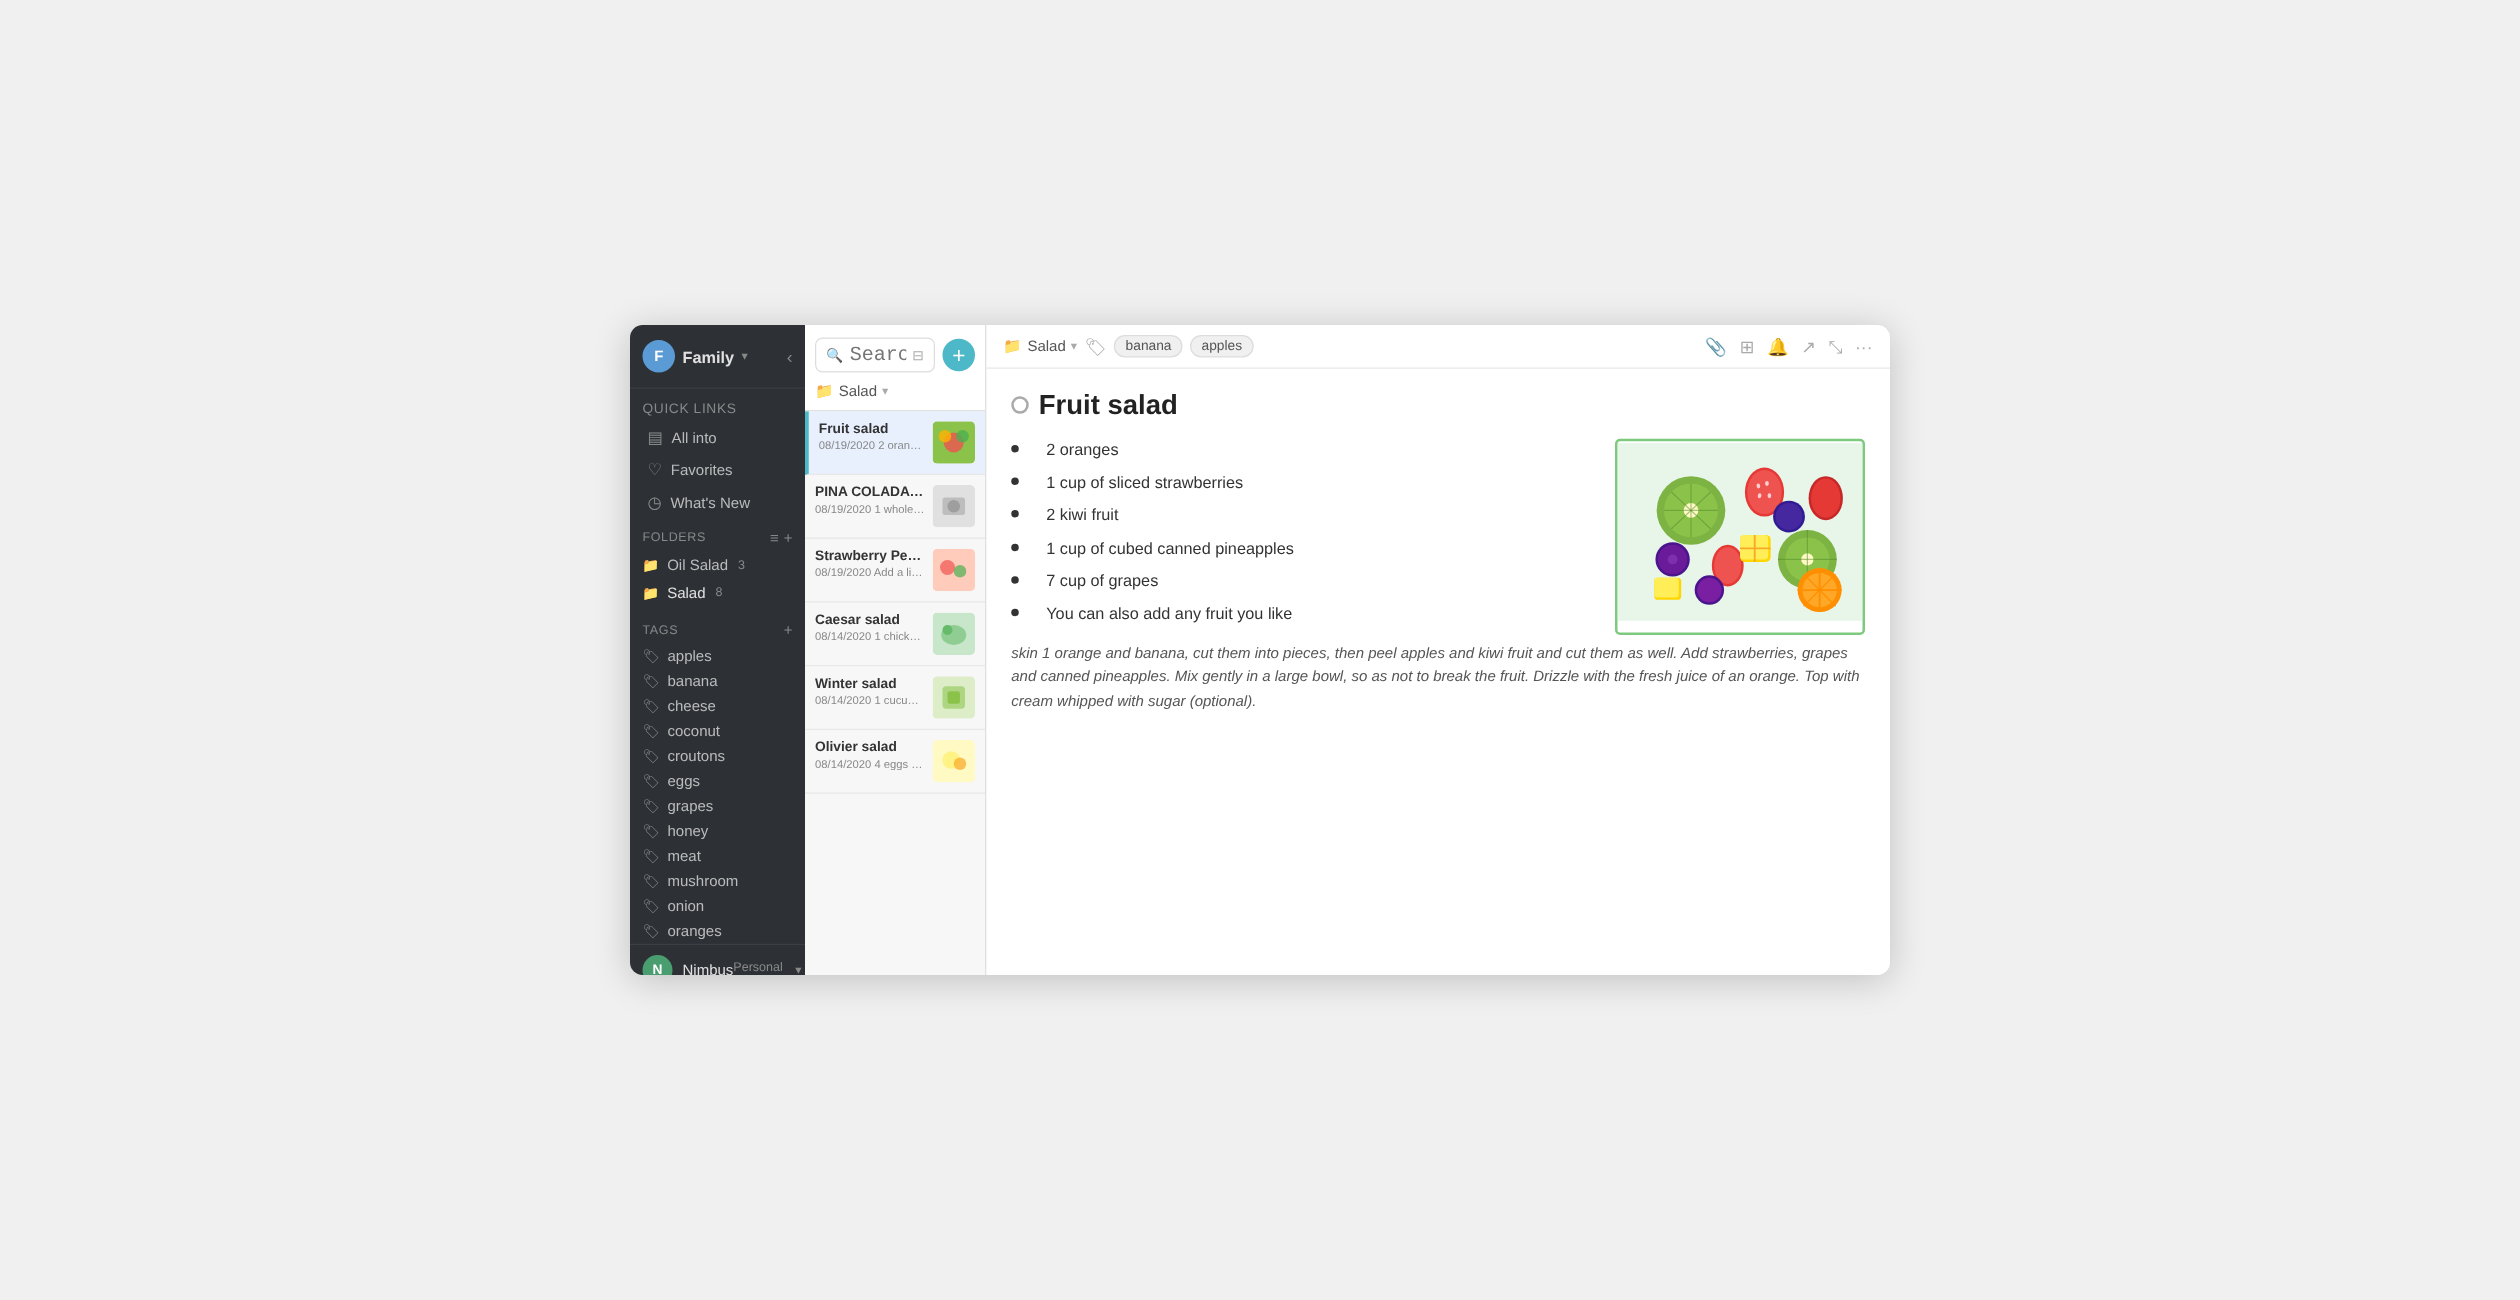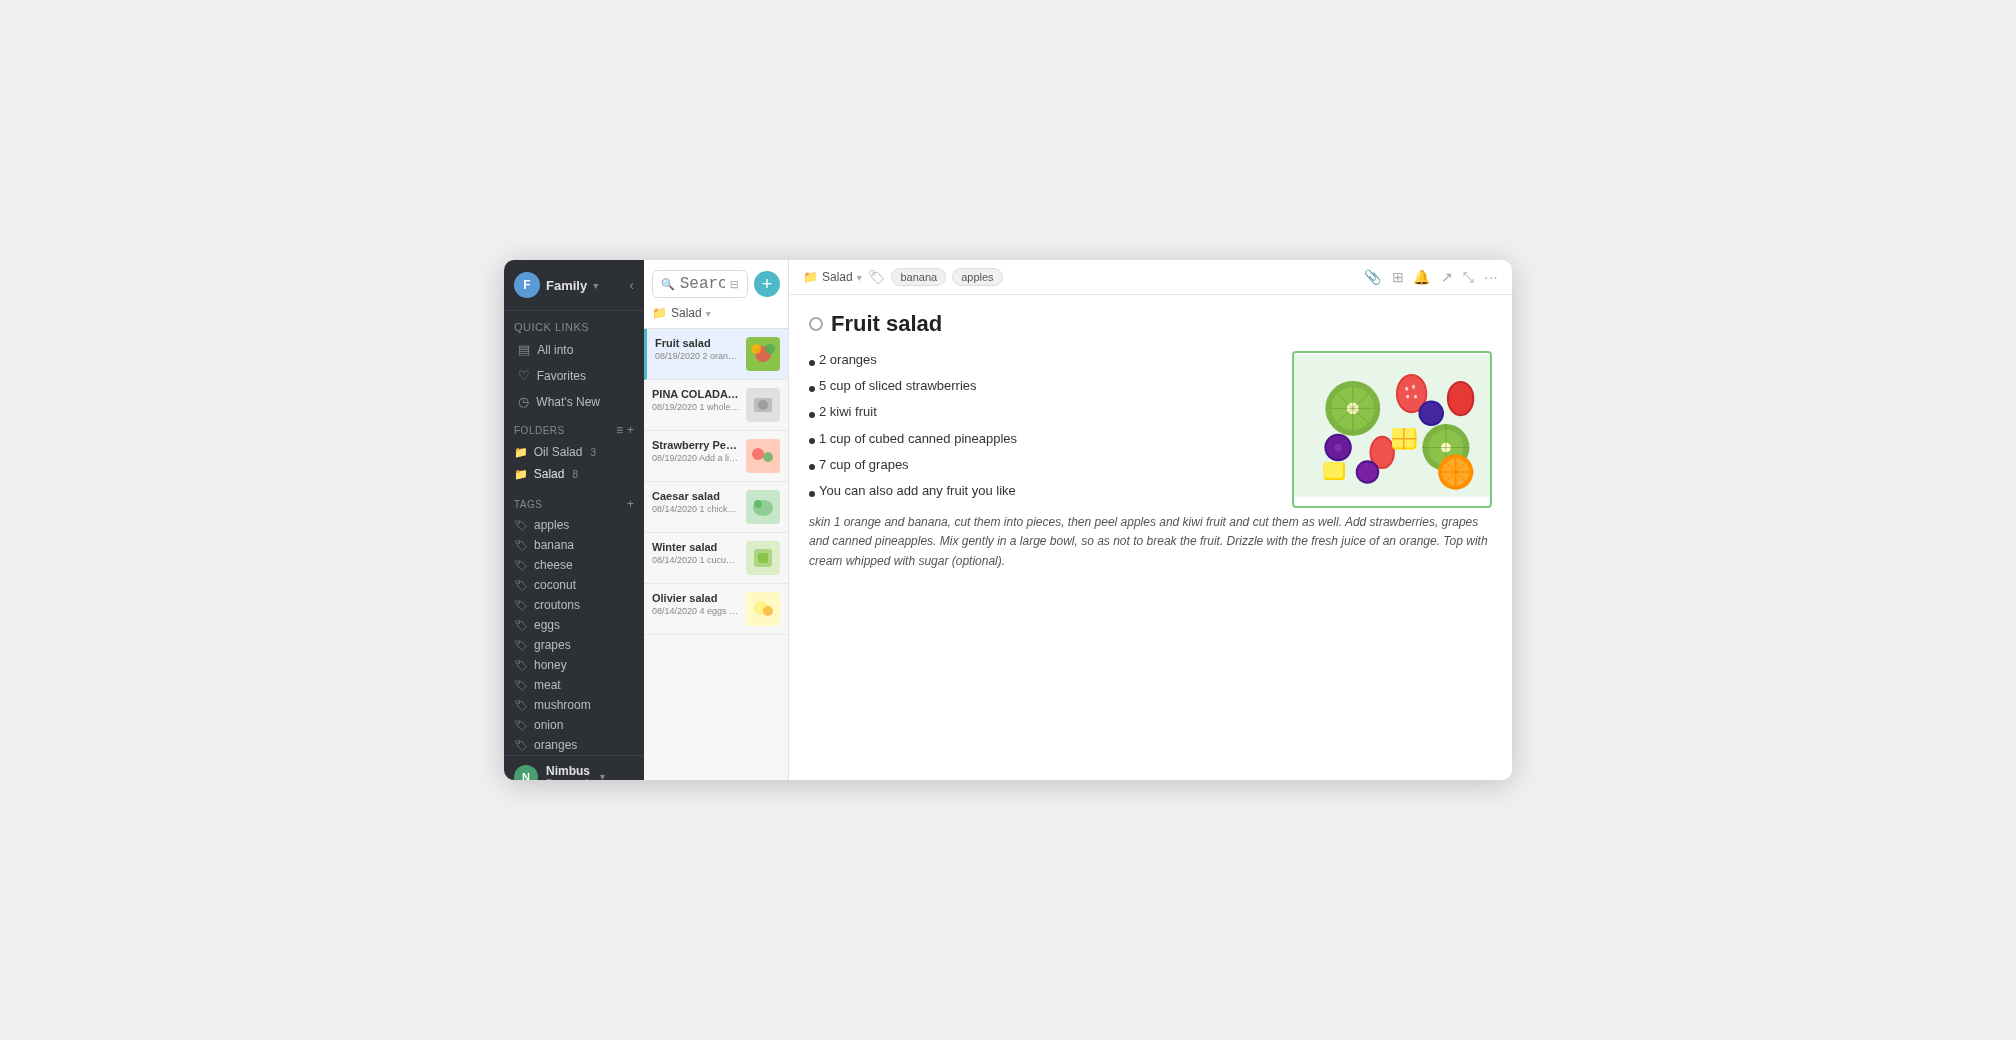--- a/index.html
+++ b/index.html
@@ -20,21 +20,21 @@
     .sidebar-section-header-title { font-size: 10px; color: #888; text-transform: uppercase; letter-spacing: 0.5px; }
     .sidebar-section-header-actions { display: flex; gap: 4px; }
     .sidebar-action-btn { color: #888; font-size: 12px; cursor: pointer; background: none; border: none; }
     .folder-item { display: flex; align-items: center; gap: 6px; padding: 4px 10px; font-size: 12px; color: #bbb; cursor: pointer; }
     .folder-item.active { color: #e0e0e0; }
     .folder-count { font-size: 10px; color: #888; margin-left: 2px; }
     .tag-item { display: flex; align-items: center; gap: 6px; padding: 3px 10px; font-size: 12px; color: #bbb; cursor: pointer; }
     .tag-item .tag-icon { color: #888; font-size: 11px; }
     .sidebar-footer { margin-top: auto; border-top: 1px solid #3a3f45; padding: 8px 10px; display: flex; align-items: center; gap: 8px; cursor: pointer; }
     .footer-avatar { width: 24px; height: 24px; border-radius: 50%; background: #4a9d6f; color: white; font-size: 11px; font-weight: bold; display: flex; align-items: center; justify-content: center; flex-shrink: 0; }
-    .footer-text { display: flex; flex-direction: column; font-weight: bold; }
+    .footer-text { display: flex; flex-direction: row; }
     .footer-name { font-size: 12px; color: #e0e0e0; }
     .footer-plan { font-size: 10px; color: #888; }
 
     
     .notes-list { width: 145px; background: #f7f7f7; border-right: 1px solid #e0e0e0; display: flex; flex-direction: column; flex-shrink: 0; overflow: hidden; }
     .notes-list-header { padding: 10px 8px 8px; border-bottom: 1px solid #e0e0e0; background: white; }
     .notes-toolbar { display: flex; align-items: center; gap: 6px; margin-bottom: 8px; }
     .search-box { flex: 1; display: flex; align-items: center; background: white; border: 1px solid #ddd; border-radius: 6px; padding: 4px 8px; gap: 5px; }
     .search-input { border: none; outline: none; font-size: 16px; color: #000000; width: 100%; background: transparent; font-family: Liberation Mono, monospace; }
     .search-icon { color: #aaa; font-size: 11px; }
@@ -55,21 +55,21 @@
     .note-header-left { display: flex; align-items: center; gap: 6px; flex: 1; }
     .note-folder-tag { display: flex; align-items: center; gap: 4px; font-size: 12px; color: #555; cursor: pointer; }
     .tag-pill { background: #f0f0f0; border: 1px solid #ddd; border-radius: 12px; padding: 2px 8px; font-size: 11px; color: #555; cursor: pointer; }
     .note-header-actions { display: flex; align-items: center; gap: 10px; }
     .header-action-icon { color: #aaa; font-size: 14px; cursor: pointer; }
     .note-body { flex: 1; overflow-y: auto; padding: 16px 20px; }
     .note-title-main { font-size: 22px; font-weight: bold; color: #222; margin-bottom: 14px; display: flex; align-items: center; gap: 8px; }
     .note-title-circle { width: 14px; height: 14px; border-radius: 50%; border: 2px solid #aaa; flex-shrink: 0; }
     .note-layout { display: flex; gap: 20px; }
     .note-list { flex: 1; }
-    .bullet-item { display: flex; align-items: center; gap: 4px; margin-bottom: 8px; font-size: 13px; color: #333; line-height: 1.4; }
+    .bullet-item { display: flex; align-items: flex-start; gap: 22px; margin-bottom: 8px; font-size: 13px; color: #333; line-height: 1.4; }
     .bullet-dot { width: 6px; height: 6px; border-radius: 50%; background: #333; flex-shrink: 0; margin-top: 5px; }
     .note-image-container { width: 200px; flex-shrink: 0; border: 2px solid #7dc97d; border-radius: 4px; overflow: hidden; }
     .note-description { font-size: 12px; color: #555; line-height: 1.6; margin-top: 5px; font-style: italic; }
 
     
     .fruit-img { width: 100%; height: 145px; }
 
     
     .tags-section { margin-top: 4px; }
 
@@ -332,21 +332,21 @@
       </div>
 
       <div class="note-layout">
         <div class="note-list">
           <div class="bullet-item">
             <span class="bullet-dot"></span>
             <span>2 oranges</span>
           </div>
           <div class="bullet-item">
             <span class="bullet-dot"></span>
-            <span>5 cup of sliced strawberries</span>
+            <span>1 cup of sliced strawberries</span>
           </div>
           <div class="bullet-item">
             <span class="bullet-dot"></span>
             <span>2 kiwi fruit</span>
           </div>
           <div class="bullet-item">
             <span class="bullet-dot"></span>
             <span>1 cup of cubed canned pineapples</span>
           </div>
           <div class="bullet-item">

